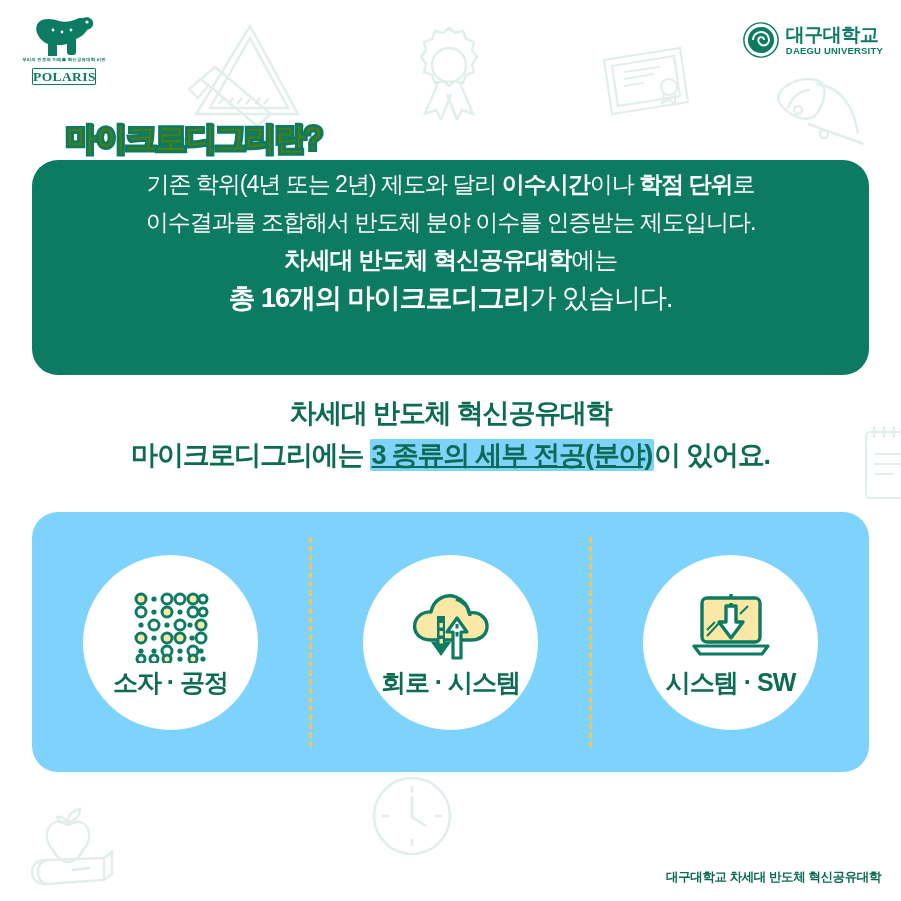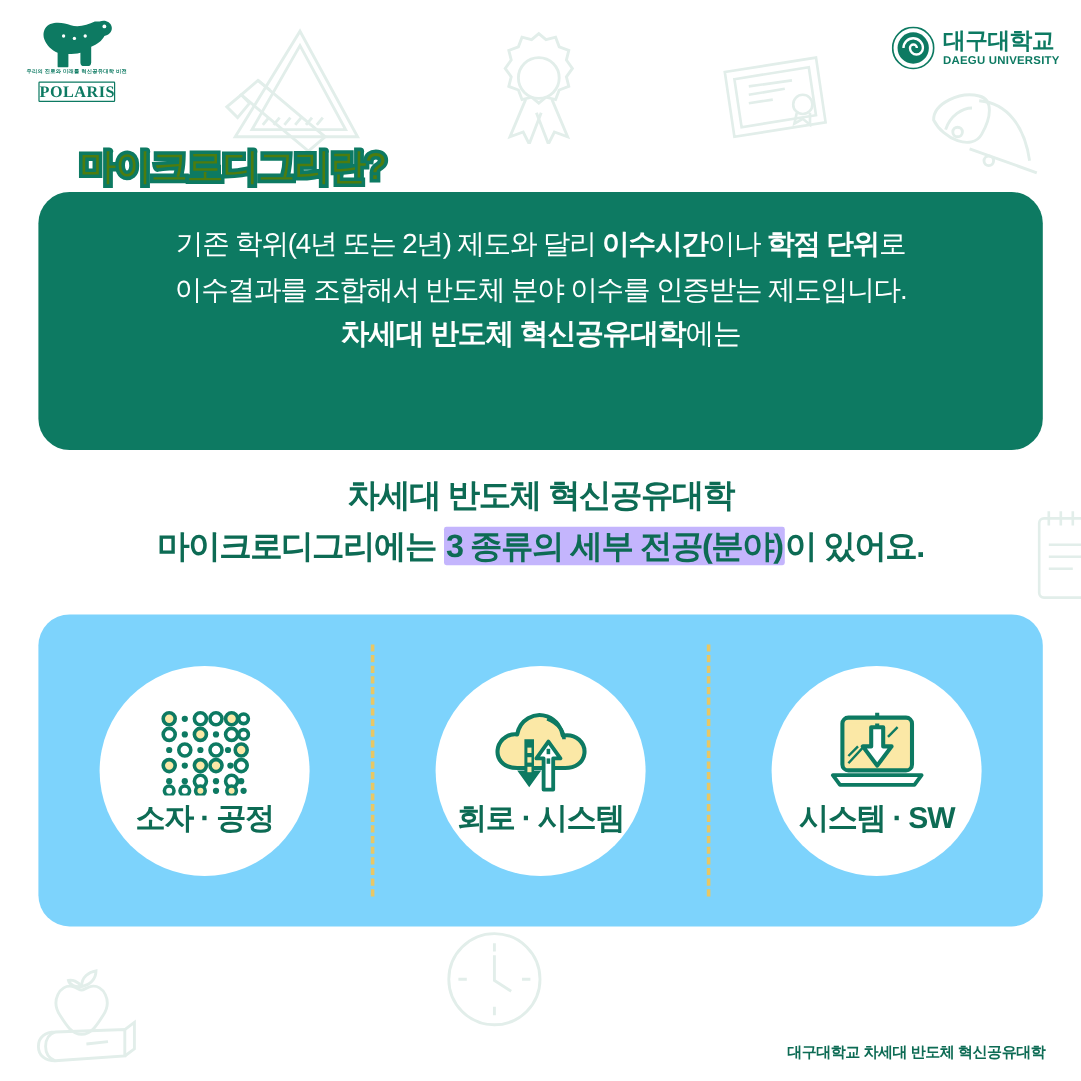--- a/index.html
+++ b/index.html
@@ -56,21 +56,21 @@
   .def-line{font-size:23px;line-height:38px;letter-spacing:-1px;white-space:nowrap;}
   .def-line.em{font-size:24px;font-weight:700;}
   .def-line.big{font-size:27px;font-weight:700;}
 
   
   #lead{
     position:absolute;left:0;top:392px;width:901px;text-align:center;
     color:#0d6b54;z-index:2;
   }
   .lead-line{font-size:27px;font-weight:700;letter-spacing:-1.2px;line-height:42px;white-space:nowrap;}
-  .hl{background:#c4b5fd;padding:1px 2px;border-radius:2px;}
+  .hl{background:#7dd3fc;padding:1px 2px;border-radius:2px;text-decoration:underline;}
 
   
   #majors-box{
     position:absolute;left:32px;top:512px;width:837px;height:260px;
     background:#7dd3fc;border-radius:26px;
     display:flex;align-items:center;
   }
   .divider{
     width:0;height:210px;flex:0 0 auto;
     border-left:3px dashed #e8c765;
@@ -83,21 +83,21 @@
     display:flex;flex-direction:column;align-items:center;justify-content:center;
     gap:2px;
   }
   .major-icon{width:84px;height:78px;display:flex;align-items:center;justify-content:center;}
   .major-label{
     color:#0d6b54;font-size:25px;font-weight:700;letter-spacing:-1px;
     line-height:28px;white-space:nowrap;
   }
 
   
-  #footer{position:absolute;right:30px;bottom:14px;text-align:right;color:#0d6b54;}
+  #footer{position:absolute;right:20px;bottom:14px;text-align:right;color:#0d6b54;}
   #footer-org{font-size:12.5px;font-weight:700;letter-spacing:-0.4px;line-height:20px;}
   #footer-note{font-size:12px;font-weight:700;letter-spacing:-0.5px;line-height:20px;}
 </style>
 </head>
 <body>
 
 <div id="page">
 
   <div class="wm" style="left:178px;top:18px;">
     <svg width="130" height="110" viewBox="0 0 130 110" fill="none" stroke="#e2eeea" stroke-width="2.4">
@@ -191,20 +191,21 @@
       <div id="daegu-en">DAEGU UNIVERSITY</div>
     </div>
   </div>
 
   <div id="definition-box"></div>
   <div id="definition-heading">마이크로디그리란?</div>
   <div id="definition-body">
     <div class="def-line" id="dl1"><span style="font-weight: 400;">기존 학위(4년 또는 2년) 제도와 달리 </span><span style="font-weight: 700;">이수시간</span><span style="font-weight: 400;">이나 </span><span style="font-weight: 700;">학점 단위</span><span style="font-weight: 400;">로</span></div>
     <div class="def-line" id="dl2"><span style="font-weight: 400;">이수결과를 조합해서 반도체 분야 이수를 인증받는 제도입니다.</span></div>
     <div class="def-line em" id="dl3"><span style="font-weight: 700;">차세대 반도체 혁신공유대학</span><span style="font-weight: 400;">에는</span></div>
+    <div class="def-line big" id="dl4"><span style="font-weight: 700;">총 16개의 마이크로디그리</span><span style="font-weight: 400;">가 있습니다.</span></div>
   </div>
 
   <div id="lead">
     <div class="lead-line">차세대 반도체 혁신공유대학</div>
     <div class="lead-line">
       <span>마이크로디그리에는 </span><span class="hl">3 종류의 세부 전공(분야)</span><span>이 있어요.</span>
     </div>
   </div>
 
   <div id="majors-box">

